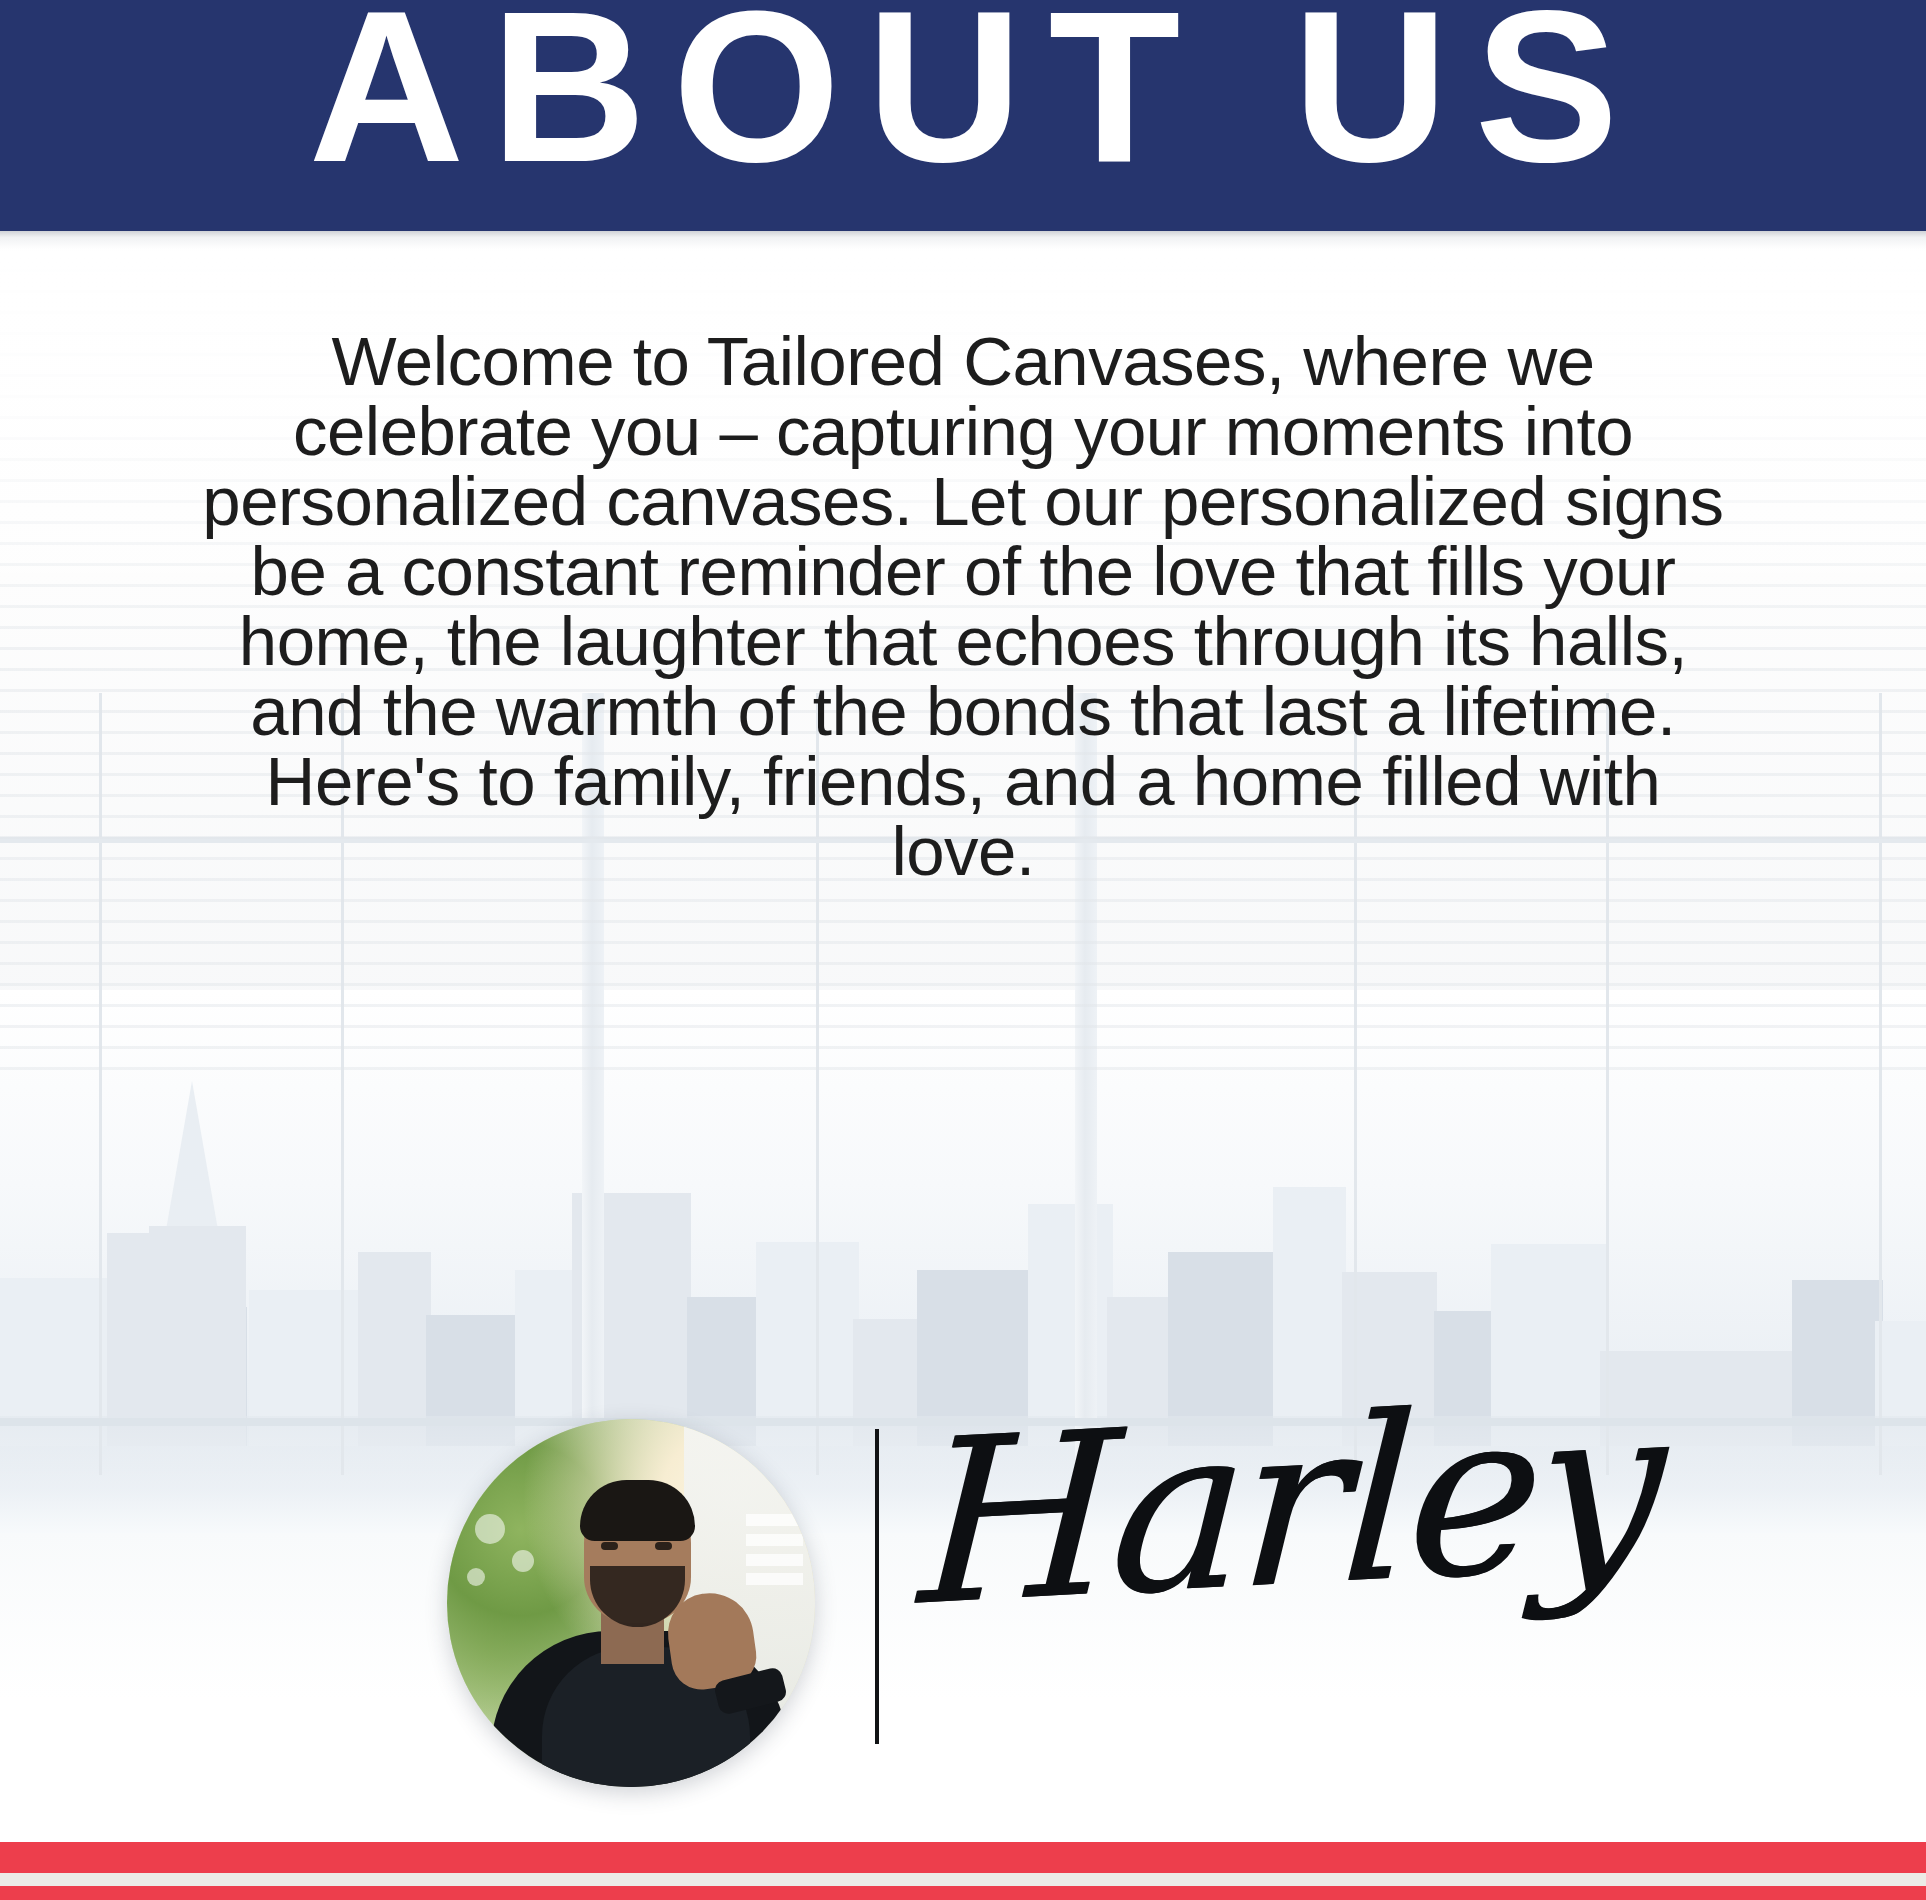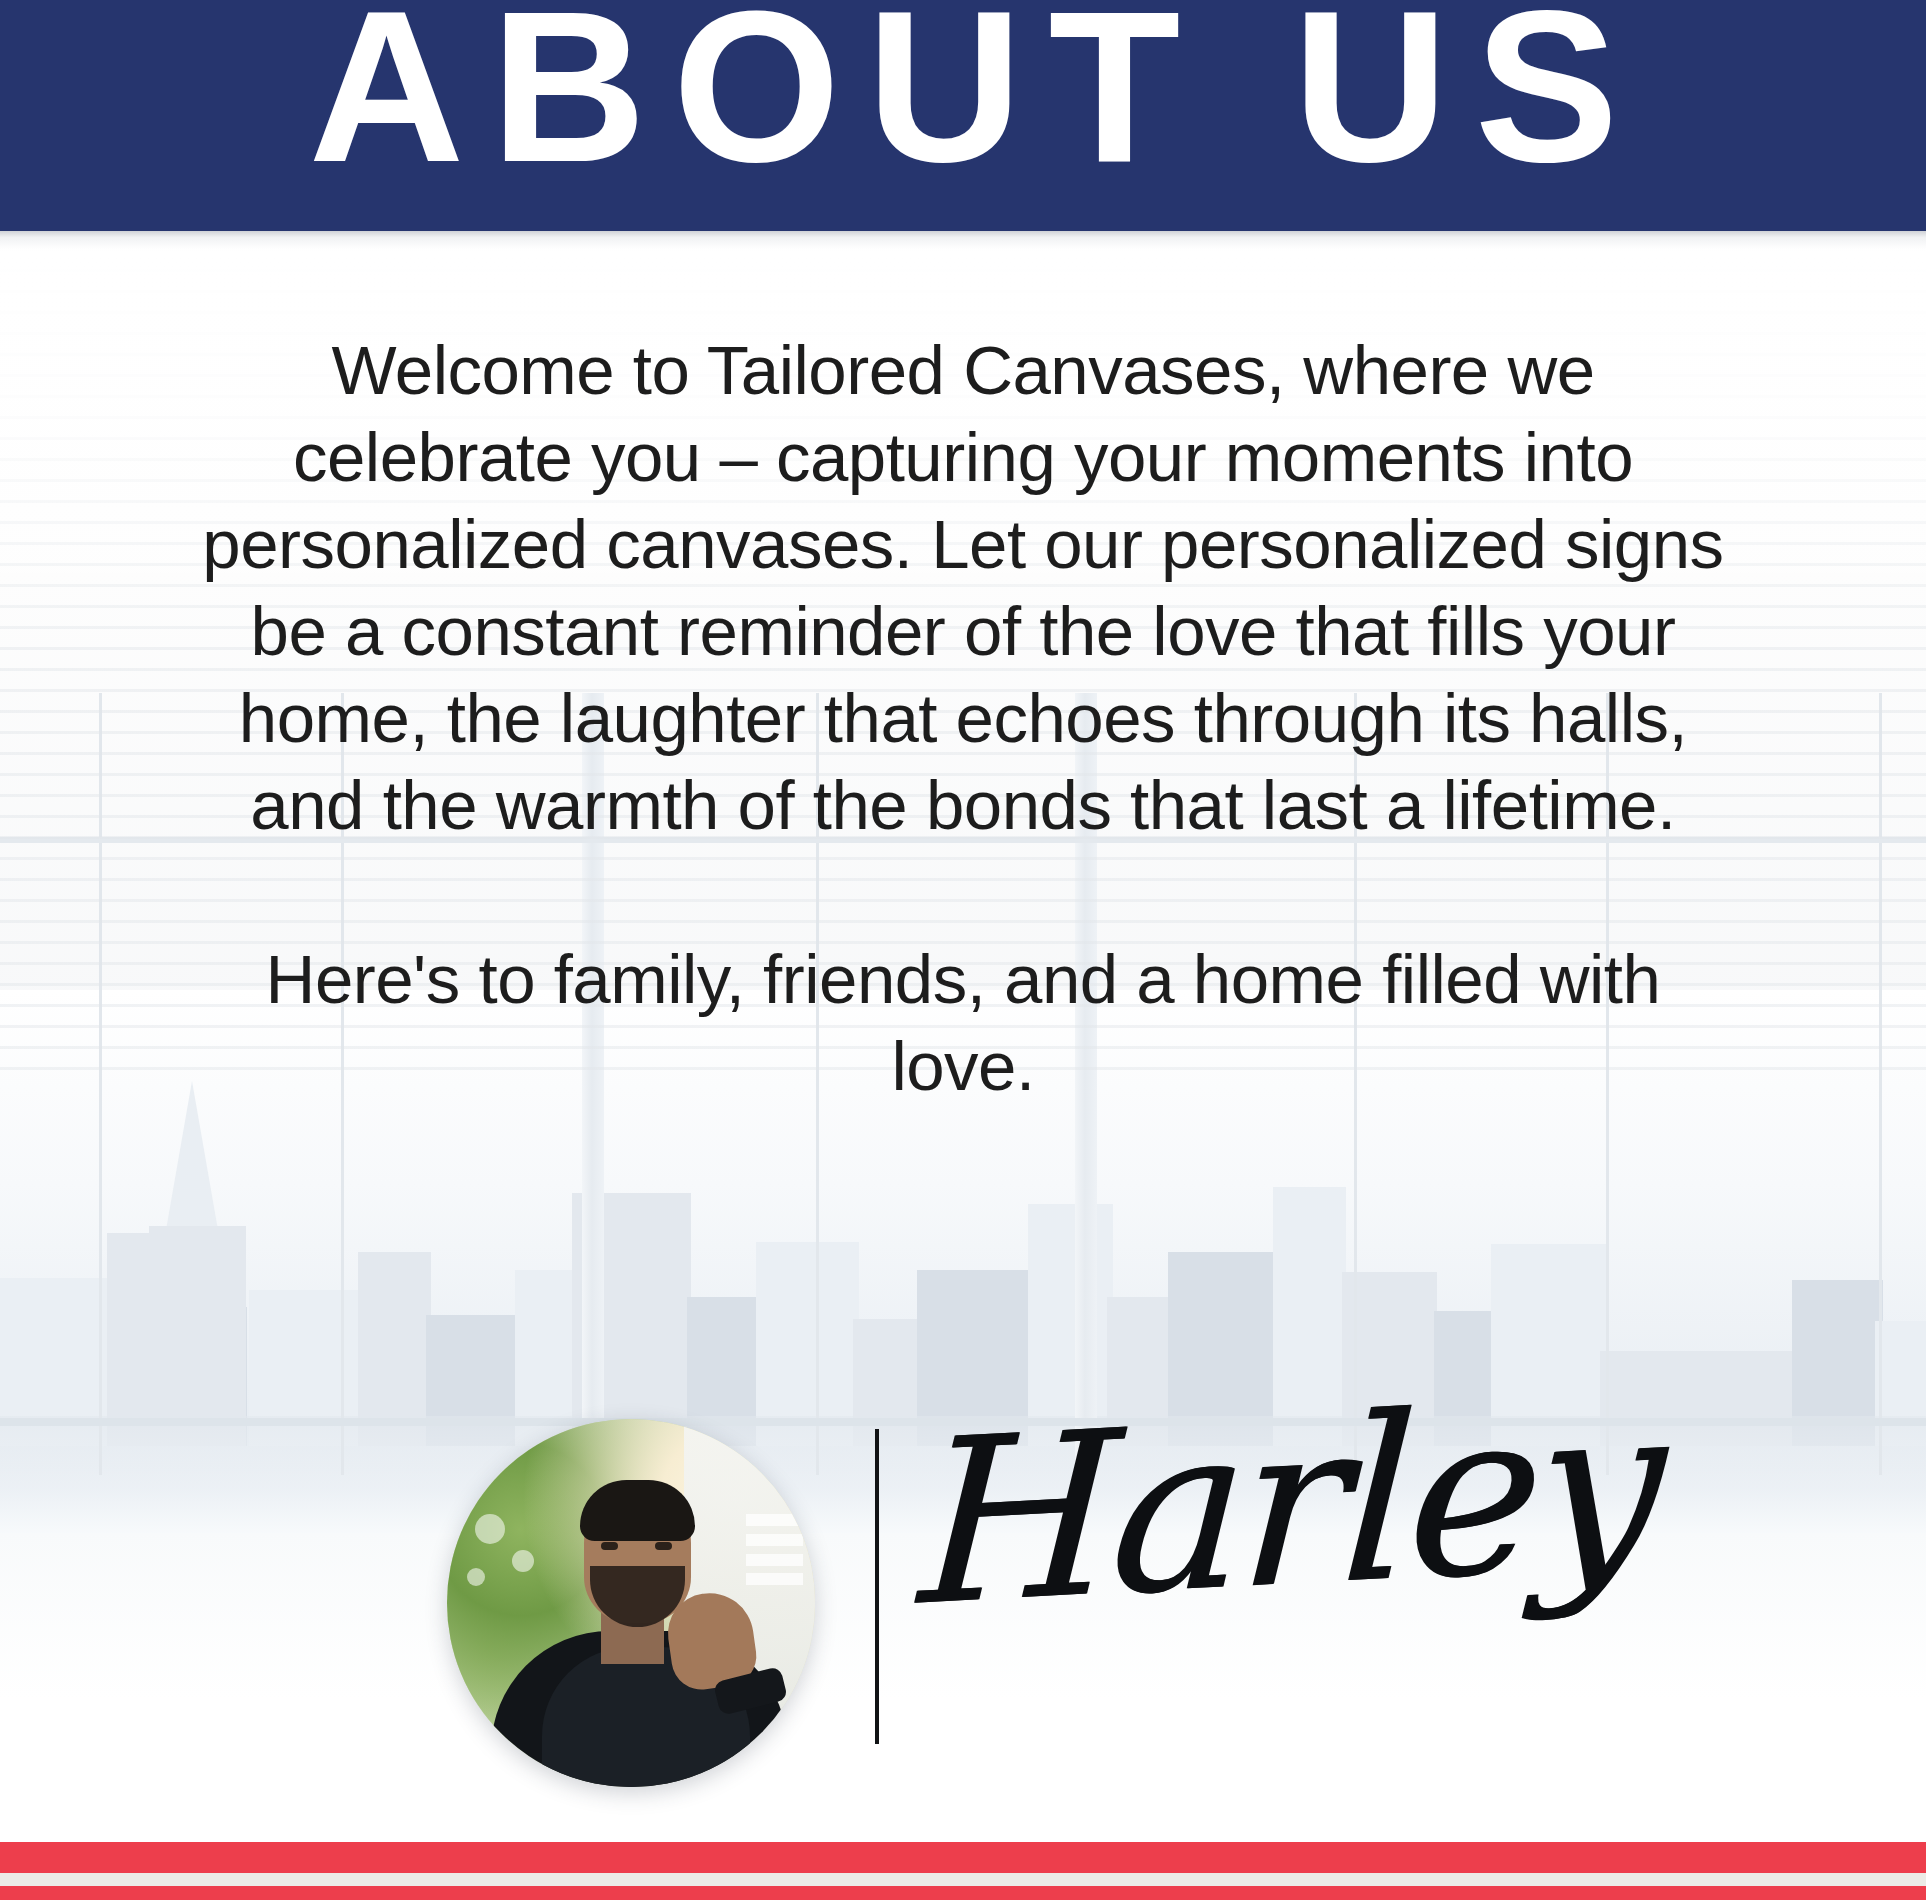--- a/index.html
+++ b/index.html
@@ -85,24 +85,24 @@
   .header-shadow{
     position:absolute; left:0; top:231px; width:1927px; height:18px; z-index:5;
     background:linear-gradient(180deg,rgba(150,155,165,.45) 0%,rgba(190,195,203,.22) 35%,rgba(255,255,255,0) 100%);
   }
 
   
   .copy{
     position:absolute; left:188px; top:327px; width:1550px; z-index:6;
     text-align:center; color:#1d1d1d;
     font-family:"Liberation Sans", sans-serif;
-    font-weight:400; font-size:69px; line-height:87px;
+    font-weight:400; font-size:69px; line-height:70px;
     letter-spacing:-0.5px;
   }
-  .copy p + p{ margin-top:87px; }
+  .copy p + p{ }
 
   
   .founder{ position:absolute; left:0; top:1401px; width:1927px; height:416px; z-index:7; }
 
   .avatar{
     position:absolute; left:447px; top:18px; width:368px; height:368px;
     border-radius:50%; overflow:hidden;
     box-shadow:0 6px 22px rgba(40,50,70,.22);
     background:#cfd8d0;
   }

